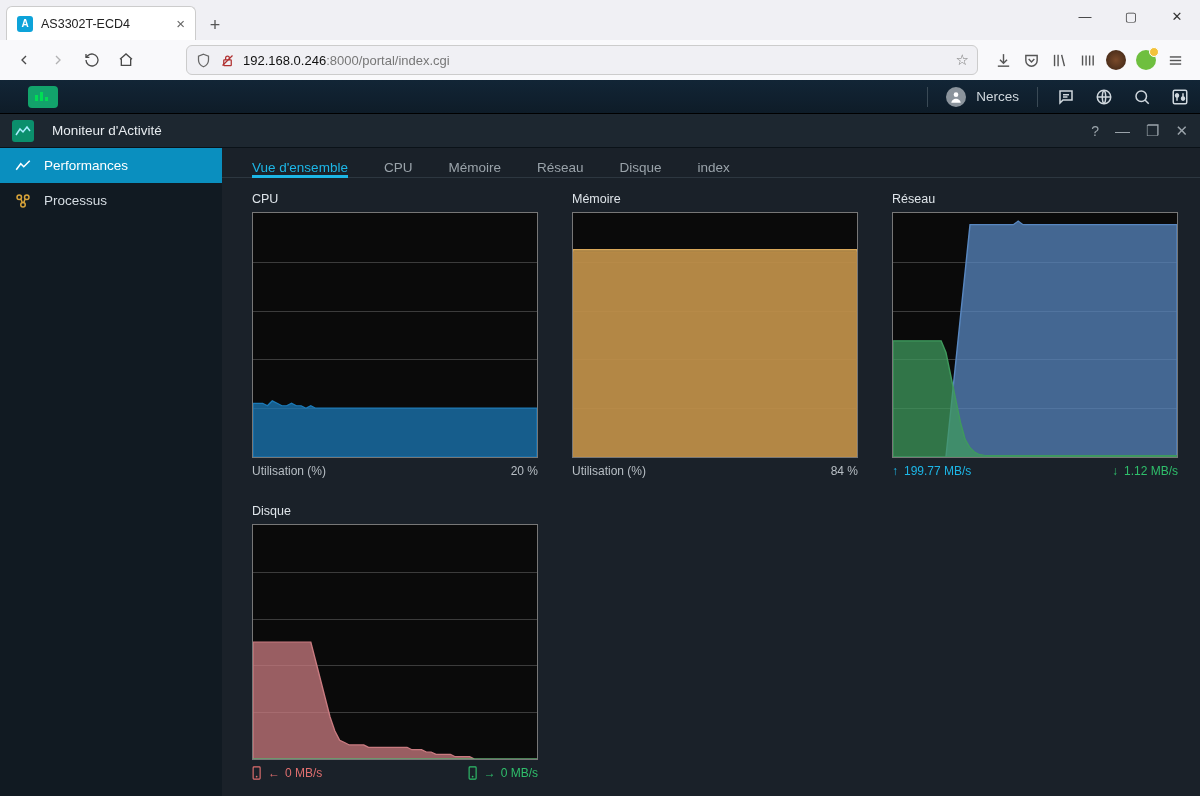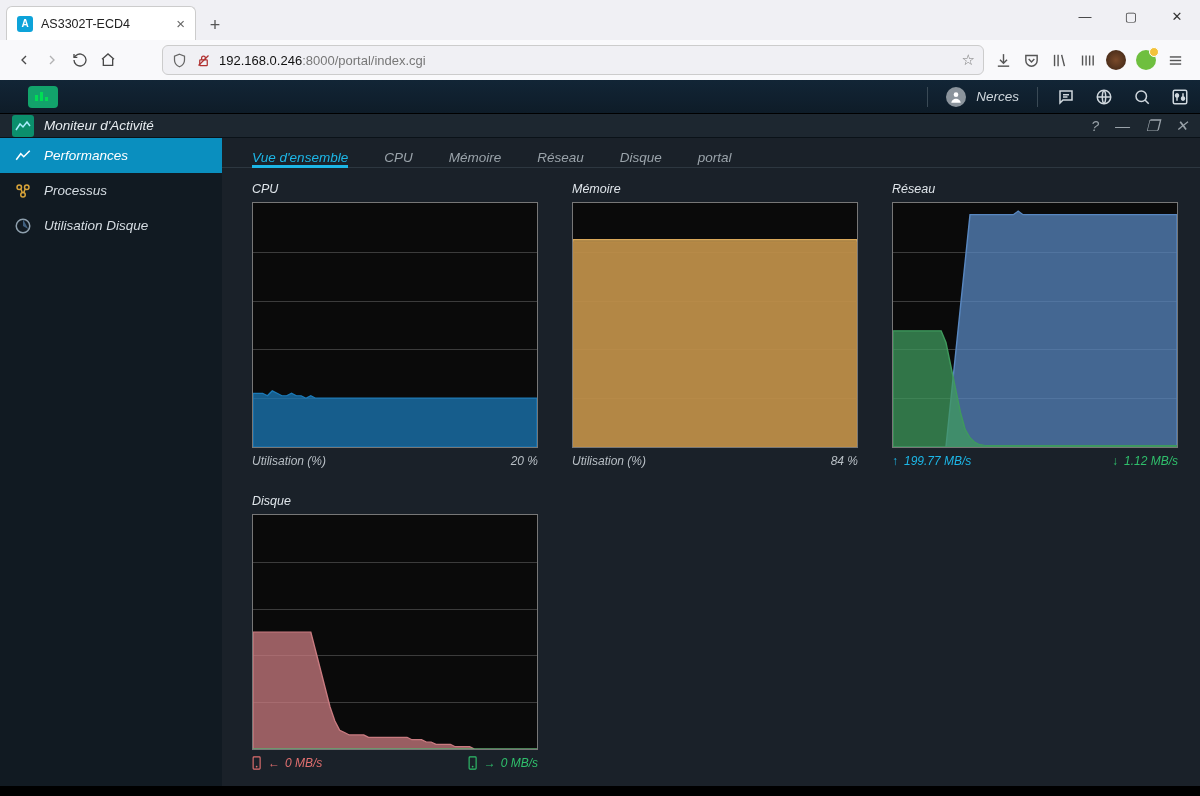--- a/index.html
+++ b/index.html
@@ -6,48 +6,48 @@
   body { width: 1200px; height: 796px; background: #fff; overflow: hidden; }
 
   
   .browser-chrome { height: 80px; background: #f0f0f4; border-bottom: 1px solid #ccc; }
   .tab-strip { height: 40px; display: flex; align-items: flex-end; padding-left: 6px; background:#f0f0f4; }
   .tab { display:flex; align-items:center; gap:8px; height:34px; background:#fff; border:1px solid #ccc; border-bottom:none; border-radius:6px 6px 0 0; padding:0 10px; min-width:190px; font-size:12.5px; color:#222;}
   .tab .favicon { width:16px; height:16px; background:#0da3d9; border-radius:3px; display:flex; align-items:center; justify-content:center; color:#fff; font-size:10px; font-weight:bold;}
   .tab .close { margin-left:auto; color:#666; font-size:15px; cursor:pointer;}
   .newtab { width:30px; height:30px; display:flex; align-items:center; justify-content:center; color:#555; font-size:18px; cursor:pointer; margin-left:4px; }
 
-  .navbar { height:40px; background:#f9f9fb; display:flex; align-items:center; padding:0 10px; }
+  .navbar { height:40px; background:#f9f9fb; display:flex; align-items:center; padding:0 10px; gap:6px; }
   .nav-btn { width:28px; height:28px; display:flex; align-items:center; justify-content:center; color:#4a4a4a; cursor:pointer; border-radius:4px; }
   .nav-btn svg { width:16px; height:16px; stroke:#4a4a4a; fill:none; stroke-width:2; }
   .urlbar { flex:1; height:30px; background:#f0f0f4; border:1px solid #ccc; border-radius:6px; display:flex; align-items:center; padding:0 8px; gap:8px; margin:0 10px 0 40px;}
   .urlbar .icon { width:16px; height:16px; display:flex; align-items:center; justify-content:center; }
   .urlbar .url { font-size:13px; color:#777; }
   .urlbar .url .host { color:#111; }
   .urlbar .star { margin-left:auto; color:#777; font-size:15px; }
   .chrome-right { display:flex; align-items:center; gap:10px; padding-right:6px;}
   .chrome-right .ico { width:18px; height:18px; display:flex; align-items:center; justify-content:center; color:#555; }
   .ext-badge { width:20px; height:20px; border-radius:50%; display:inline-block; }
 
   .win-controls { position:absolute; top:0; right:0; height:32px; display:flex; }
   .win-controls div { width:46px; height:32px; display:flex; align-items:center; justify-content:center; color:#333; font-size:13px; cursor:pointer; }
 
   
-  .app-shell { position:relative; height:716px; background:#000000; color:#d6dde3;font-style:italic; }
+  .app-shell { position:relative; height:716px; background:#a21caf; color:#d6dde3; }
   .top-taskbar { height:34px; background:linear-gradient(#122536,#0e1c28); display:flex; align-items:center; padding:0 10px; gap:12px; border-bottom:1px solid #000;}
   .top-taskbar .left-app { width:30px; height:22px; background:#12a36b; border-radius:4px; display:flex; align-items:center; justify-content:center; margin-left:18px;}
   .top-right { margin-left:auto; display:flex; align-items:center; gap:18px; color:#cfd7dd; }
   .top-right .divider { width:1px; height:20px; background:#3a4a56; }
   .user-chip { display:flex; align-items:center; gap:10px; font-size:13.5px; }
   .user-chip .avatar { width:20px; height:20px; border-radius:50%; background:#8b949c; display:flex; align-items:center; justify-content:center;}
   .tb-ico { width:20px; height:20px; display:flex; align-items:center; justify-content:center; color:#cfd7dd; cursor:pointer;}
   .tb-ico svg { stroke:#cfd7dd; fill:none; stroke-width:2; width:18px; height:18px;}
 
   
-  .win-header { height:24px; background:#1d2730; display:flex; align-items:center; padding:0 12px; gap:10px; border-bottom:1px solid #0a1218;}
+  .win-header { height:34px; background:#1d2730; display:flex; align-items:center; padding:0 12px; gap:18px; border-bottom:1px solid #0a1218;}
   .win-header .app-ico { width:22px; height:22px; background:#0b8f6c; border-radius:3px; display:flex; align-items:center; justify-content:center;}
   .win-header .title { font-size:13.5px; color:#e6ebef;}
   .win-header .right { margin-left:auto; display:flex; align-items:center; gap:16px; color:#9aa3aa;}
   .win-header .right span { cursor:pointer; font-size:15px;}
 
   
   .main { display:flex; height:648px; }
   .sidebar { width:222px; background:#111a22; }
   .side-item { display:flex; align-items:center; gap:12px; height:35px; padding:8px 14px; font-size:13.5px; color:#d6dde3; cursor:pointer; }
   .side-item.active { background:#0a8fbf; color:#fff; }
@@ -259,39 +259,30 @@
             <svg viewBox="0 0 24 24" width="18" height="18" fill="none" stroke="#d9a43a" stroke-width="2">
               <circle cx="7" cy="7" r="3"></circle>
               <circle cx="17" cy="7" r="3"></circle>
               <circle cx="12" cy="17" r="3"></circle>
               <line x1="9" y1="9" x2="11" y2="14"></line>
               <line x1="15" y1="9" x2="13" y2="14"></line>
             </svg>
           </span>
         <span>Processus</span>
       </div>
-      <div class="side-item">
-        <span class="side-ico">
-            <svg viewBox="0 0 24 24" width="18" height="18" fill="none" stroke="#8fa0ae" stroke-width="2">
-              <circle cx="12" cy="12" r="9"></circle>
-              <path d="M12 3v9l7 4" fill="#406080" stroke="none"></path>
-            </svg>
-          </span>
-        <span>Utilisation Disque</span>
-      </div>
     </div>
 
     <div class="content">
       <div class="tabs">
         <div class="tab-item active">Vue d'ensemble</div>
         <div class="tab-item">CPU</div>
         <div class="tab-item">Mémoire</div>
         <div class="tab-item">Réseau</div>
         <div class="tab-item">Disque</div>
-        <div class="tab-item">portal</div>
+        <div class="tab-item">index</div>
       </div>
 
       <div class="grid">
 
         <div class="panel">
           <div class="panel-title">CPU</div>
           <div class="chart-box">
             <div class="gridlines">
                 <div class="gline" style="top: 20%;"></div>
                 <div class="gline" style="top: 40%;"></div>

